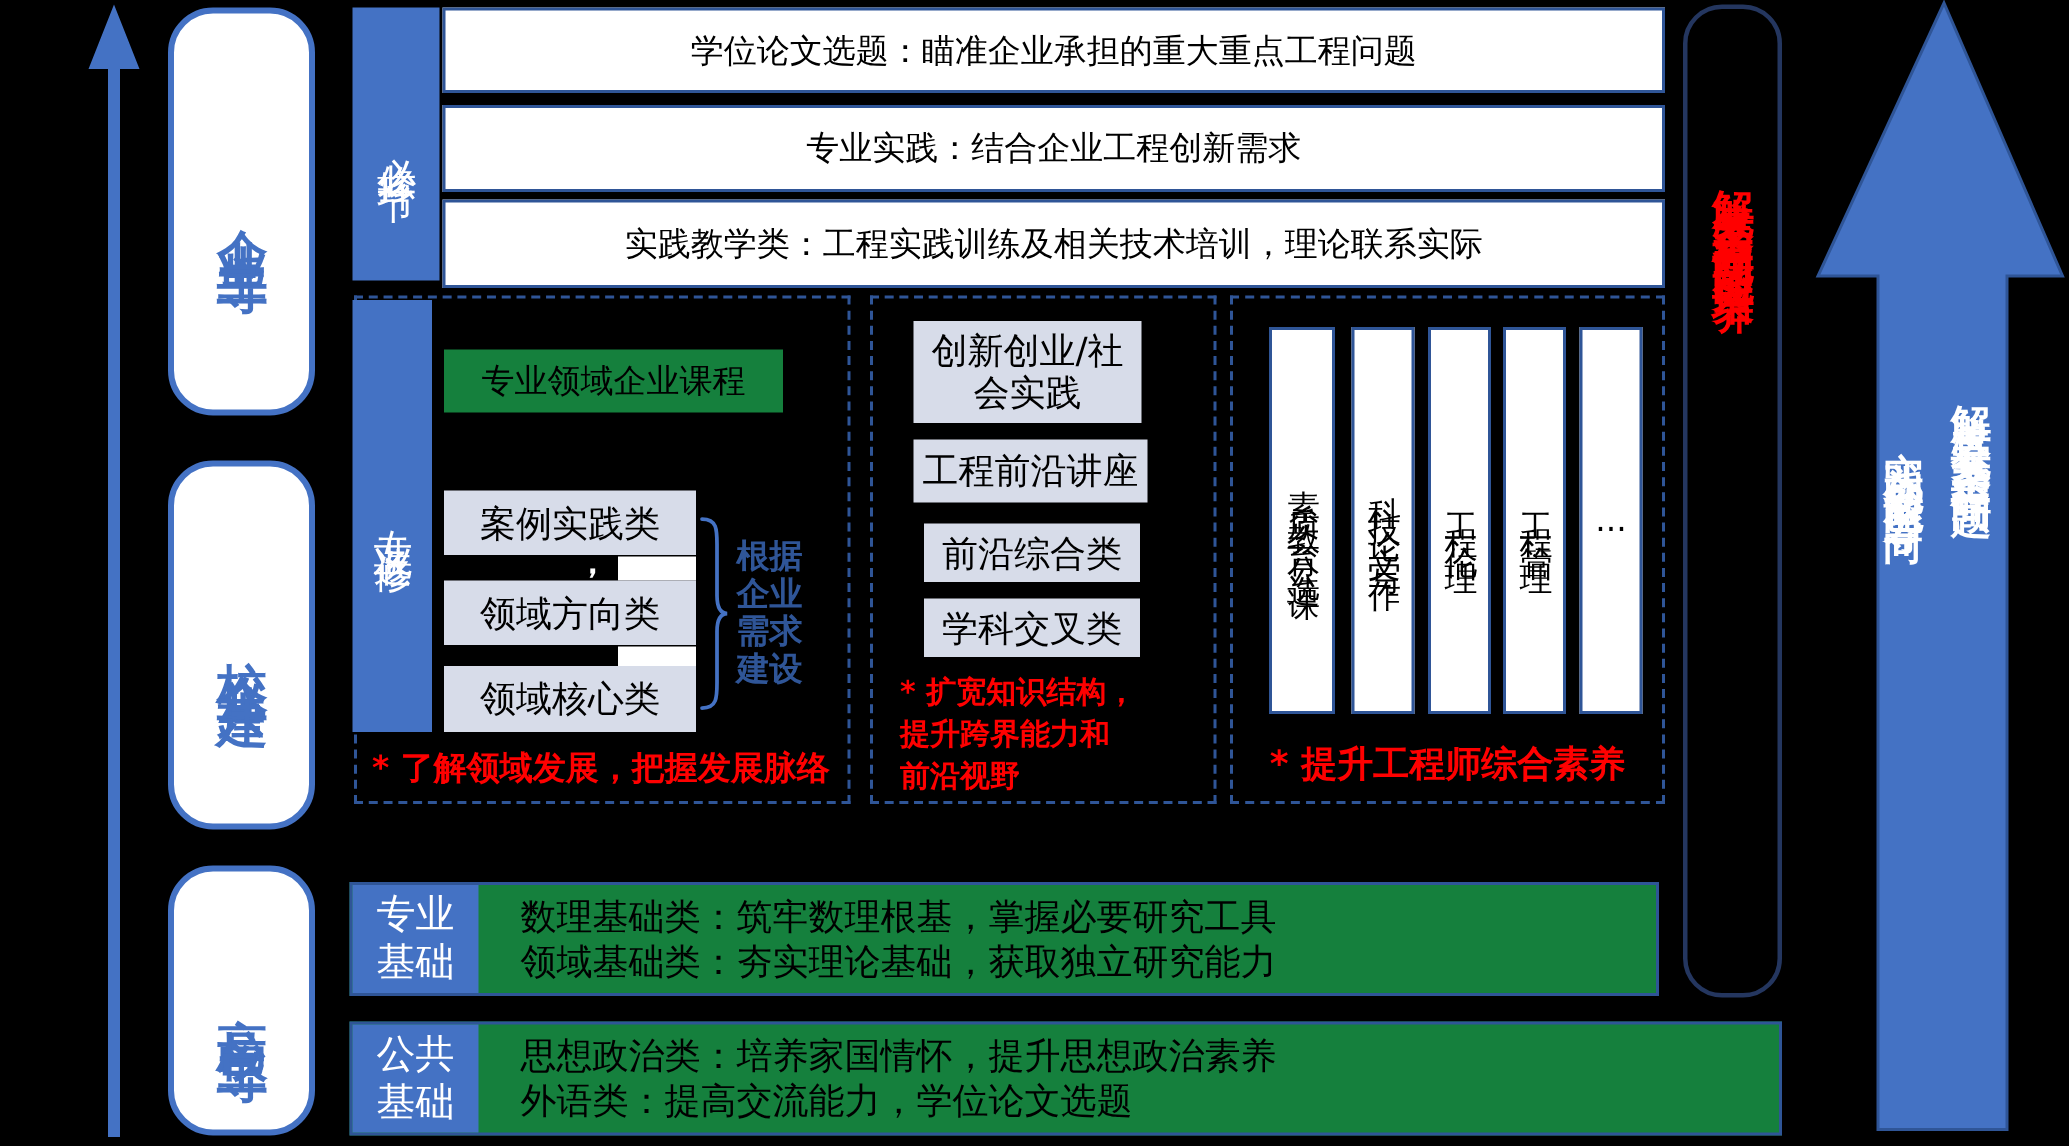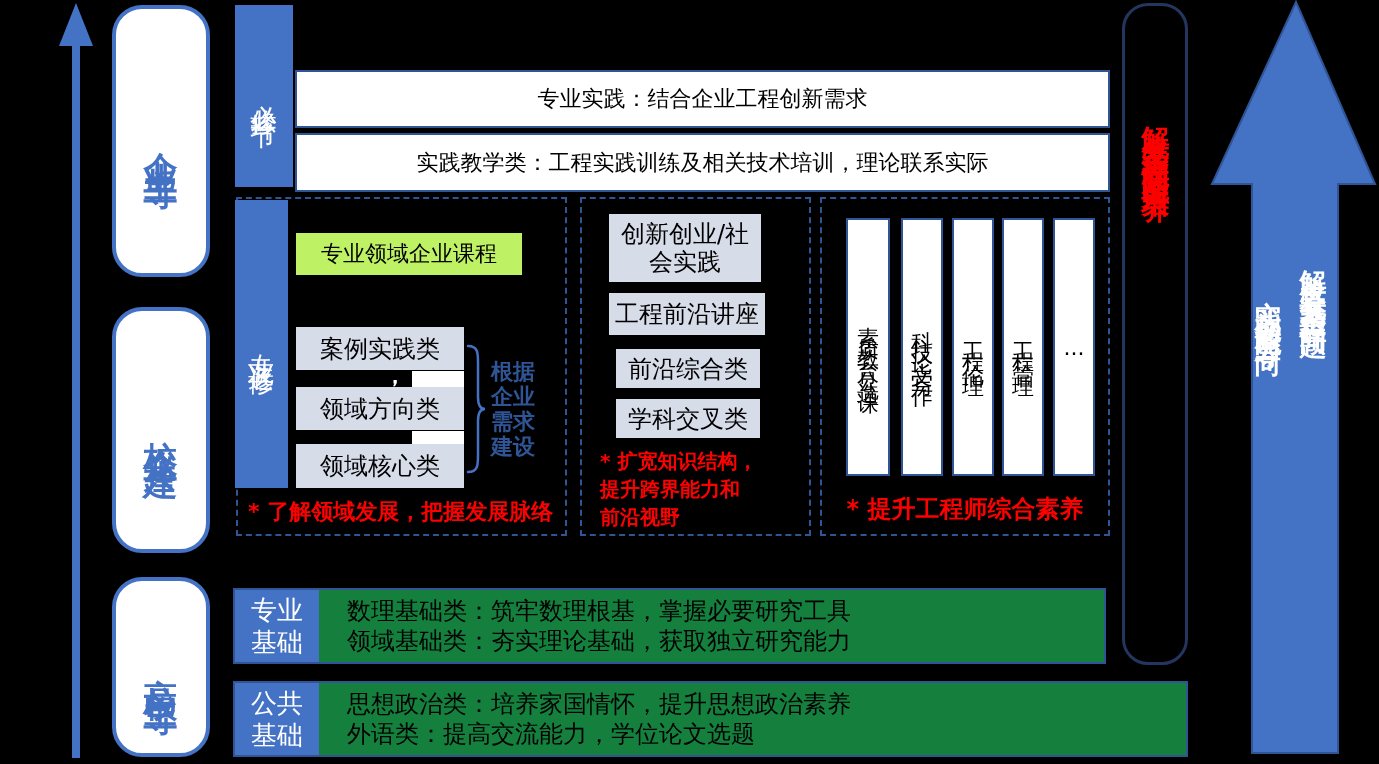--- a/index.html
+++ b/index.html
@@ -17,21 +17,21 @@
   
   .sidebar{background:#4472C4;color:#fff;display:flex;align-items:center;justify-content:center;box-sizing:border-box;}
   .sidebar .vtext{font-size:26px;letter-spacing:6px;}
   
   .wrow{left:295px;width:815px;background:#fff;border:2px solid #2F5597;box-sizing:border-box;
     display:flex;align-items:center;justify-content:center;font-size:22px;}
   
   .dgroup{border:2px dashed #2F5597;box-sizing:border-box;}
   .gbox{display:flex;align-items:center;justify-content:center;box-sizing:border-box;text-align:center;}
   .ltblue{background:#D7DCE9;font-size:24px;}
-  .green{background:#bef264;font-size:22px;}
+  .green{background:#15803d;font-size:22px;}
   .redtext{color:#FF0000;font-weight:bold;}
   .prelines{white-space:pre-line;}
   
   .g3col{background:#fff;border:2px solid #2F5597;box-sizing:border-box;
     display:flex;align-items:center;justify-content:center;}
   .g3col .vtext{font-size:22px;letter-spacing:11px;}
   
   .frow{background:#15803d;border:2px solid #2F5597;box-sizing:border-box;}
   .frow .flabel{position:absolute;left:0;top:0;bottom:0;width:84px;background:#4472C4;color:#fff;
     display:flex;align-items:center;justify-content:center;}
@@ -61,20 +61,23 @@
   </div>
   <div class="abs rail-box" style="top:307px;height:246px;">
     <div class="vtext rail-label">校企共建</div>
   </div>
   <div class="abs rail-box" style="top:577px;height:180px;">
     <div class="vtext rail-label">高校主导</div>
   </div>
 
   <div class="abs sidebar" style="left:235px;top:5px;width:58px;height:182px;">
     <div class="vtext">必修环节</div>
+  </div>
+  <div class="abs wrow" style="top:5px;height:57px;">
+    <span>学位论文选题：瞄准企业承担的重大重点工程问题</span>
   </div>
   <div class="abs wrow" style="top:70px;height:58px;">
     <span>专业实践：结合企业工程创新需求</span>
   </div>
   <div class="abs wrow" style="top:133px;height:59px;">
     <span>实践教学类：工程实践训练及相关技术培训，理论联系实际</span>
   </div>
 
   <div class="abs dgroup" style="left:236px;top:197px;width:331px;height:339px;">
     <div class="abs gbox green" style="left:58px;top:34px;width:226px;height:42px;">

